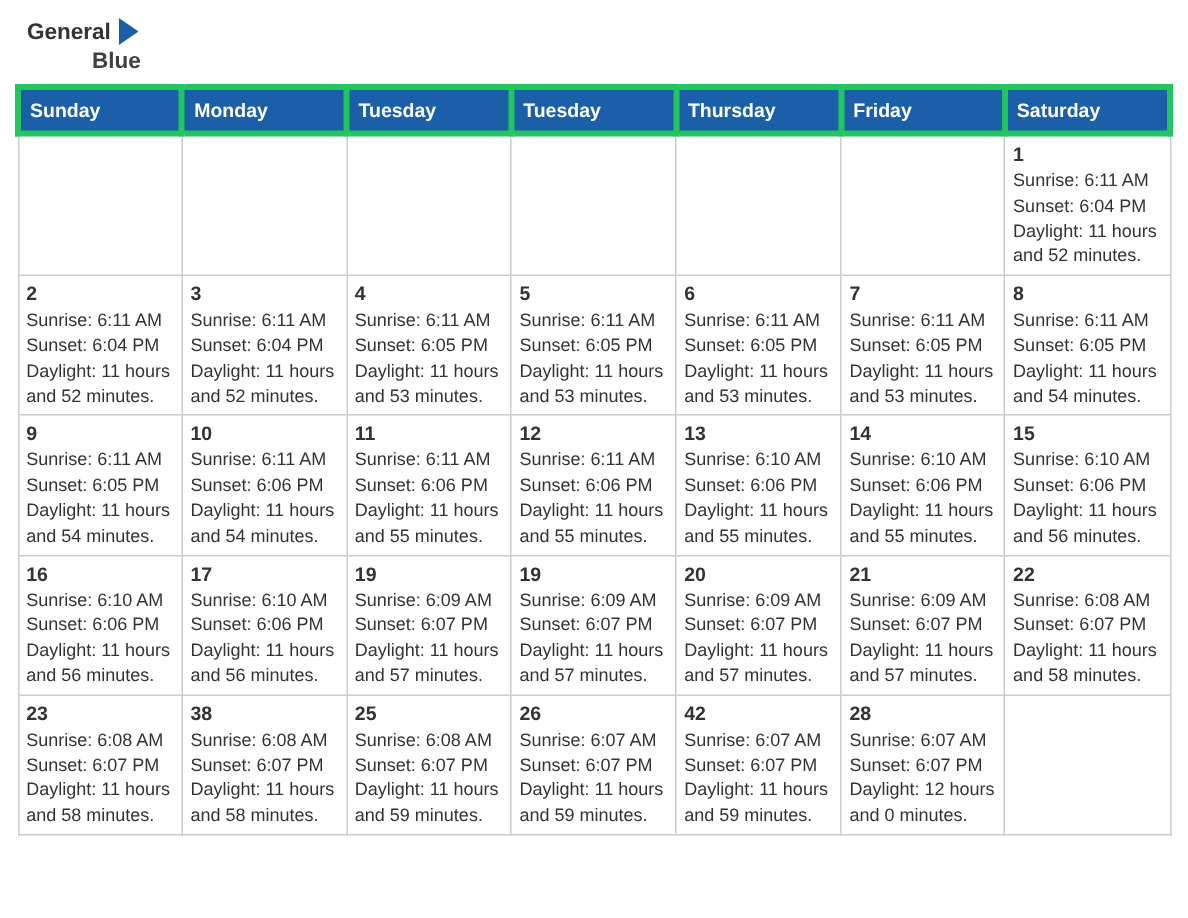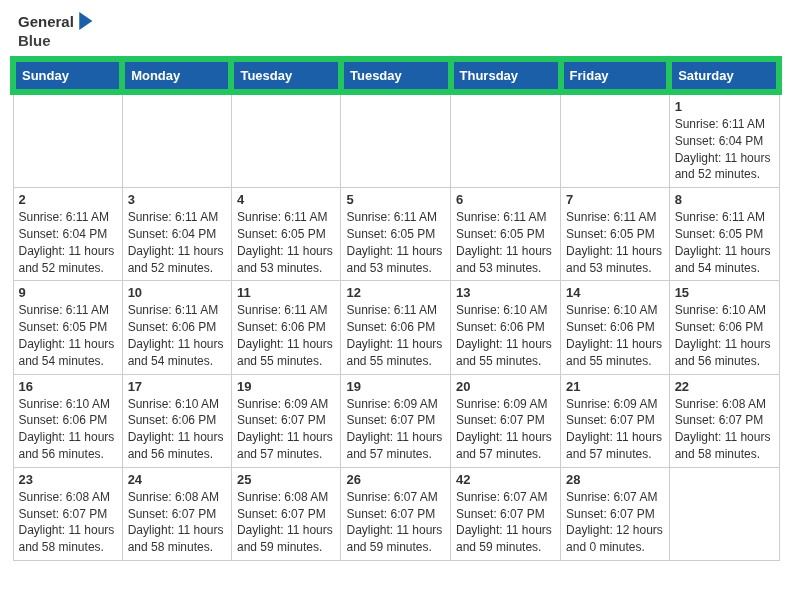--- a/index.html
+++ b/index.html
@@ -13,20 +13,21 @@
     .header {
       display: flex;
       align-items: flex-start;
       justify-content: space-between;
       padding: 12px 18px 6px 18px;
     }
     .logo {
       display: flex;
       align-items: center;
       gap: 0;
+      text-align: right;
     }
     .logo-text {
       font-size: 15px;
       font-weight: bold;
       line-height: 1.2;
       color: #333;
     }
     .logo-blue { color: #404040; }
     .logo-icon {
       width: 18px;
@@ -53,21 +54,21 @@
       border-collapse: collapse;
       margin: 0;
     }
     .calendar thead th {
       background: #1a5fa8;
       color: #fff;
       font-size: 13px;
       font-weight: bold;
       padding: 6px 6px;
       text-align: left;
-      border: 6px solid #22c55e;
+      border: 4px solid #22c55e;
     }
     .calendar tbody td {
       vertical-align: top;
       border: 1px solid #ccc;
       padding: 4px 5px;
       width: 113px;
       min-height: 80px;
       height: 88px;
       font-size: 10.5px;
       color: #333;
@@ -301,21 +302,21 @@
         </tr>
         <tr>
           <td>
             <span class="day-number">23</span>
             <div class="day-info" style="white-space: pre-line;">Sunrise: 6:08 AM
 Sunset: 6:07 PM
 Daylight: 11 hours
 and 58 minutes.</div>
           </td>
           <td>
-            <span class="day-number">24</span>
+            <span class="day-number">38</span>
             <div class="day-info" style="white-space: pre-line;">Sunrise: 6:08 AM
 Sunset: 6:07 PM
 Daylight: 11 hours
 and 58 minutes.</div>
           </td>
           <td>
             <span class="day-number">25</span>
             <div class="day-info" style="white-space: pre-line;">Sunrise: 6:08 AM
 Sunset: 6:07 PM
 Daylight: 11 hours

